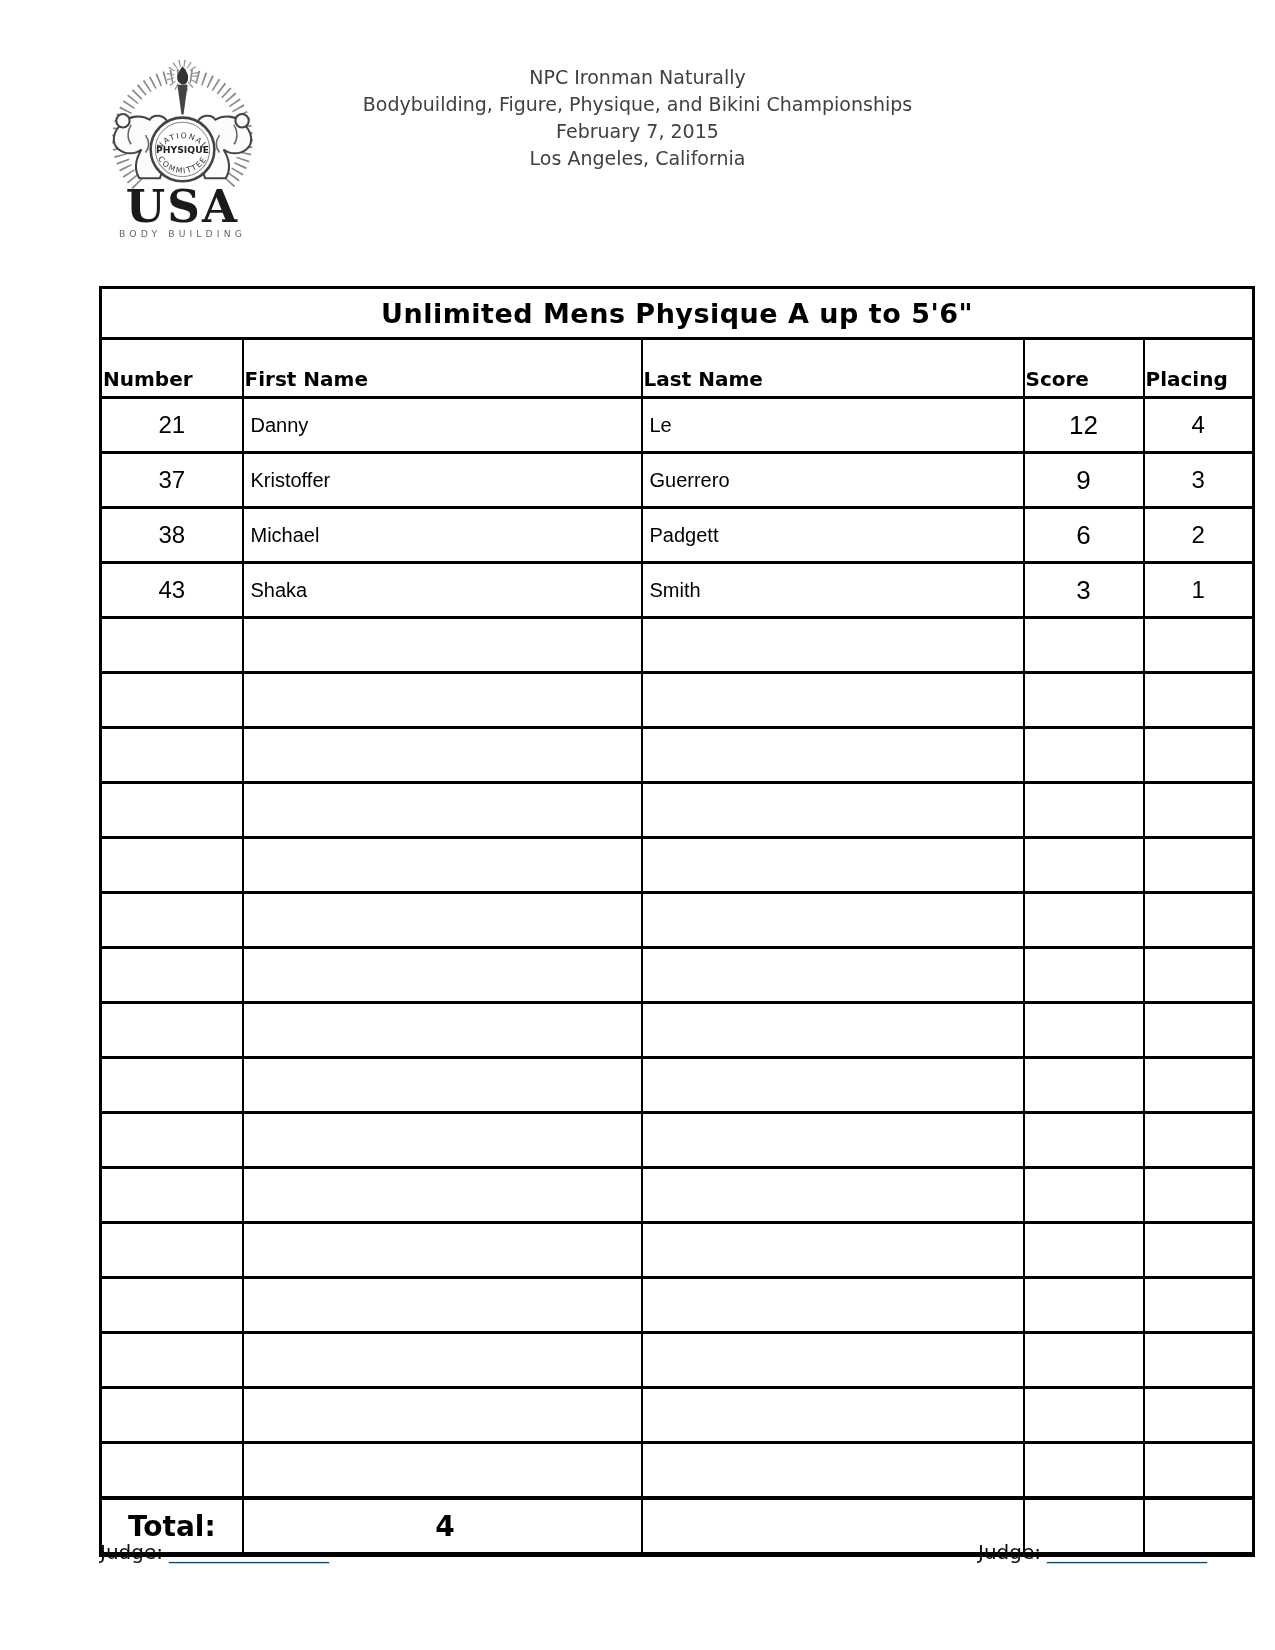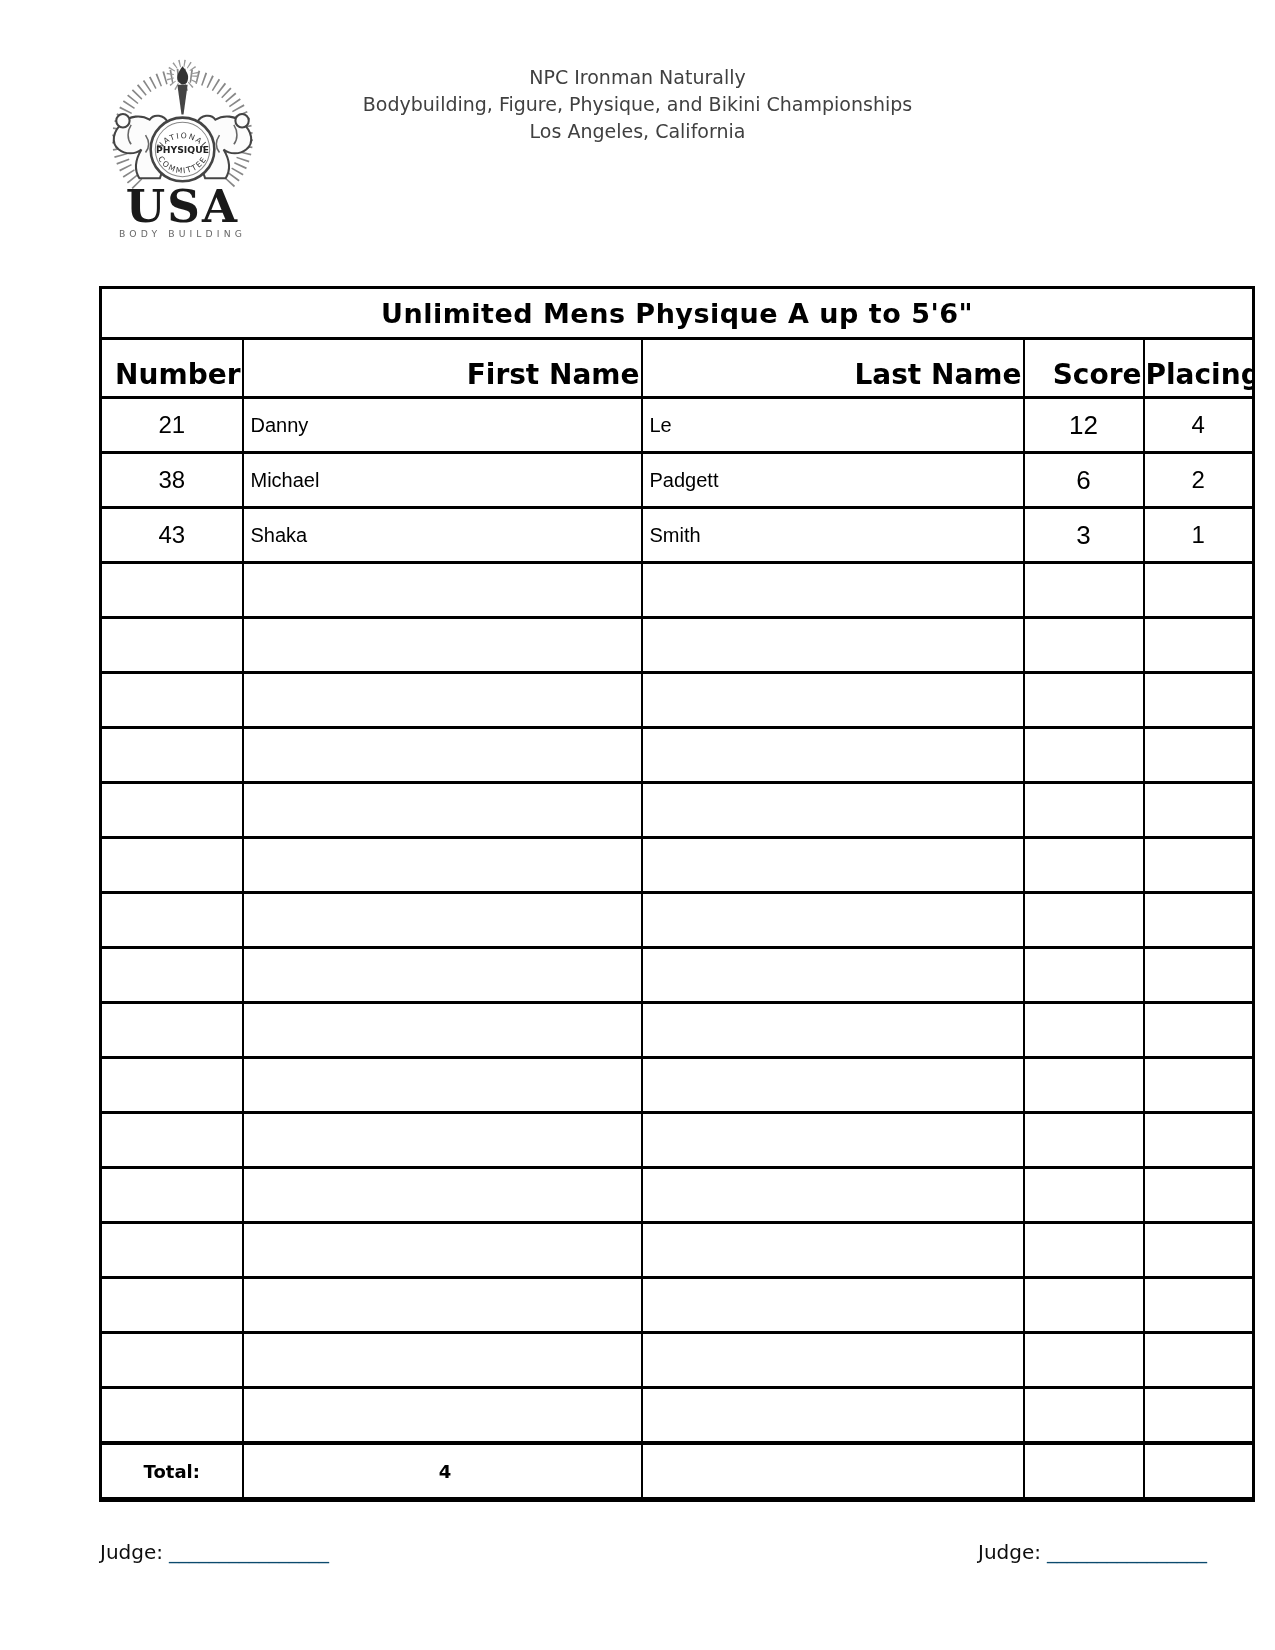--- a/index.html
+++ b/index.html
@@ -31,32 +31,32 @@
     border-top:3px solid #000; border-bottom:3px solid #000;
     background:#fff; overflow:hidden; white-space:nowrap;
   }
   .title-cell {
     height:46px; text-align:center; vertical-align:middle;
     font-size:27px; font-weight:bold; letter-spacing:0.5px;
     border:3px solid #000;
   }
   .header-row th {
     height:50px; vertical-align:bottom; padding-bottom:5px;
-    text-align:right; font-size:28px; font-weight:bold;
+    text-align:left; font-size:20px; font-weight:bold;
   }
   .score-table tbody td { height:50px; vertical-align:middle; }
 
   .c-number  { text-align:center; font-size:24px; font-family:"Liberation Sans", sans-serif; }
   .c-first, .c-last { text-align:left; padding-left:7px; font-size:20px; font-family:"Liberation Sans", sans-serif; }
   .c-score   { text-align:center; font-size:26px; font-family:"Liberation Sans", sans-serif; }
   .c-placing { text-align:center; font-size:24px; font-family:"Liberation Sans", sans-serif; }
 
   .total-row td { border-top:4px solid #000; border-bottom:5px solid #000; }
   .total-label, .total-value {
-    font-family:"DejaVu Sans", sans-serif; font-weight:bold; font-size:18px; text-align:center;
+    font-family:"DejaVu Sans", sans-serif; font-weight:bold; font-size:28px; text-align:center;
   }
 
   
   .judge { position:absolute; top:1540px; font-size:20px; color:#0d0d0d; }
   .judge-left  { left:100px; }
   .judge-right { left:978px; }
   .sig-line { margin-left:6px; letter-spacing:0; color:#0c4a6e; }
 </style>
 </head>
 <body>
@@ -106,20 +106,21 @@
       </g>
 
       <text x="80" y="163" text-anchor="middle" font-family="DejaVu Serif, serif" font-weight="bold" font-size="44" letter-spacing="2" fill="#1a1a1a">USA</text>
       <text x="80" y="177" text-anchor="middle" font-family="DejaVu Sans, sans-serif" font-size="9" letter-spacing="4" fill="#666">BODY BUILDING</text>
     </svg>
   </div>
 
   <div class="header-text">
     <div>NPC Ironman Naturally</div>
     <div>Bodybuilding, Figure, Physique, and Bikini Championships</div>
+    <div>February 7, 2015</div>
     <div>Los Angeles, California</div>
   </div>
 
   <table class="score-table">
     <colgroup>
       <col style="width:142px">
         <col style="width:399px">
         <col style="width:382px">
       <col style="width:120px">
         <col style="width:110px">
@@ -138,20 +139,27 @@
     </thead>
     <tbody>
         <tr>
           <td class="c-number">21</td>
           <td class="c-first">Danny</td>
           <td class="c-last">Le</td>
           <td class="c-score">12</td>
           <td class="c-placing">4</td>
         </tr>
         <tr>
+          <td class="c-number">37</td>
+          <td class="c-first">Kristoffer</td>
+          <td class="c-last">Guerrero</td>
+          <td class="c-score">9</td>
+          <td class="c-placing">3</td>
+        </tr>
+        <tr>
           <td class="c-number">38</td>
           <td class="c-first">Michael</td>
           <td class="c-last">Padgett</td>
           <td class="c-score">6</td>
           <td class="c-placing">2</td>
         </tr>
         <tr>
           <td class="c-number">43</td>
           <td class="c-first">Shaka</td>
           <td class="c-last">Smith</td>

